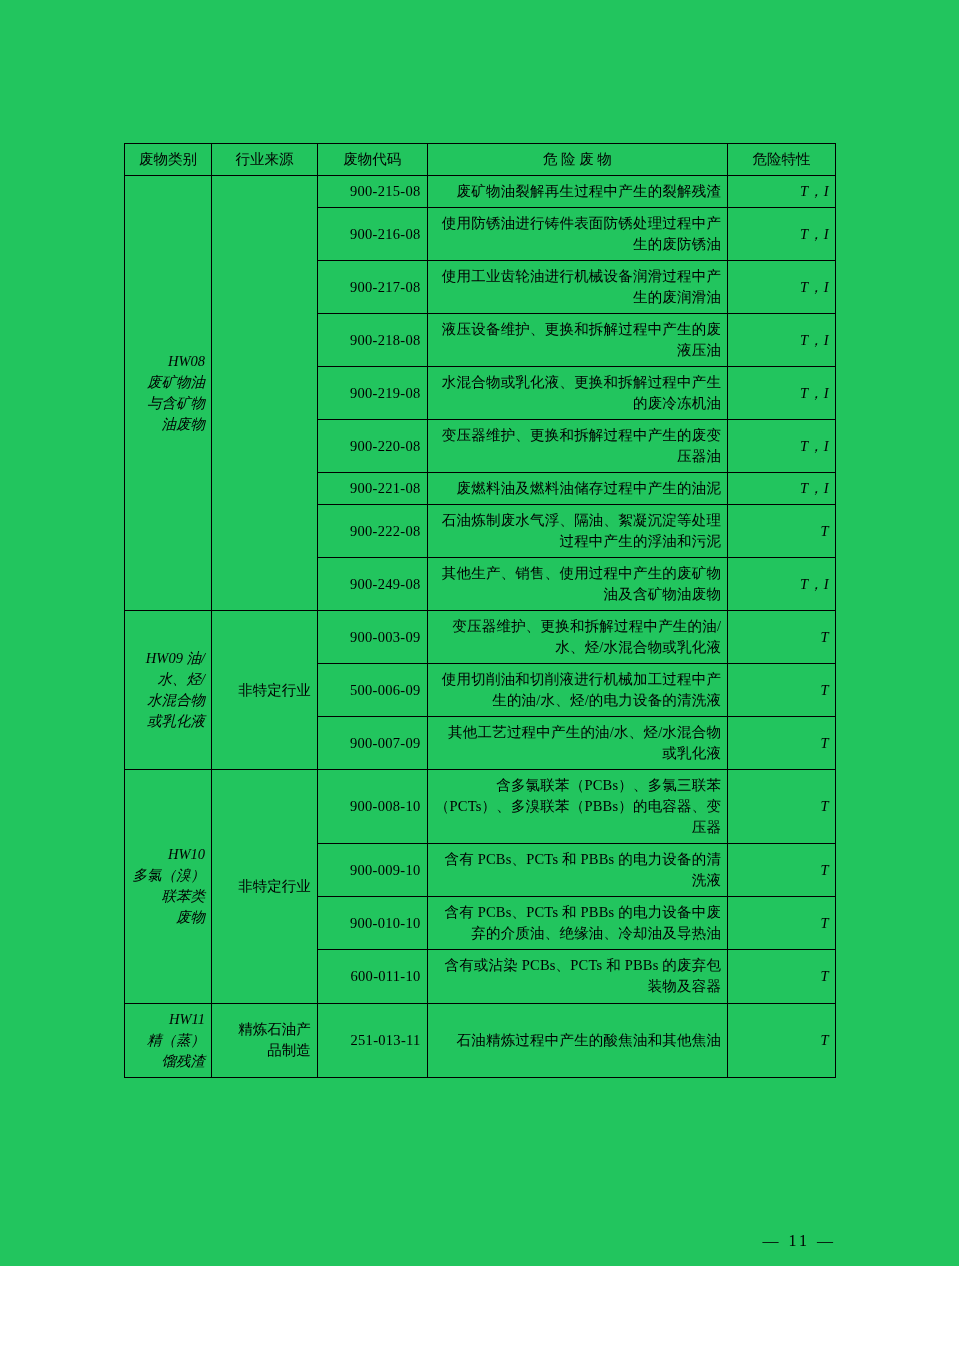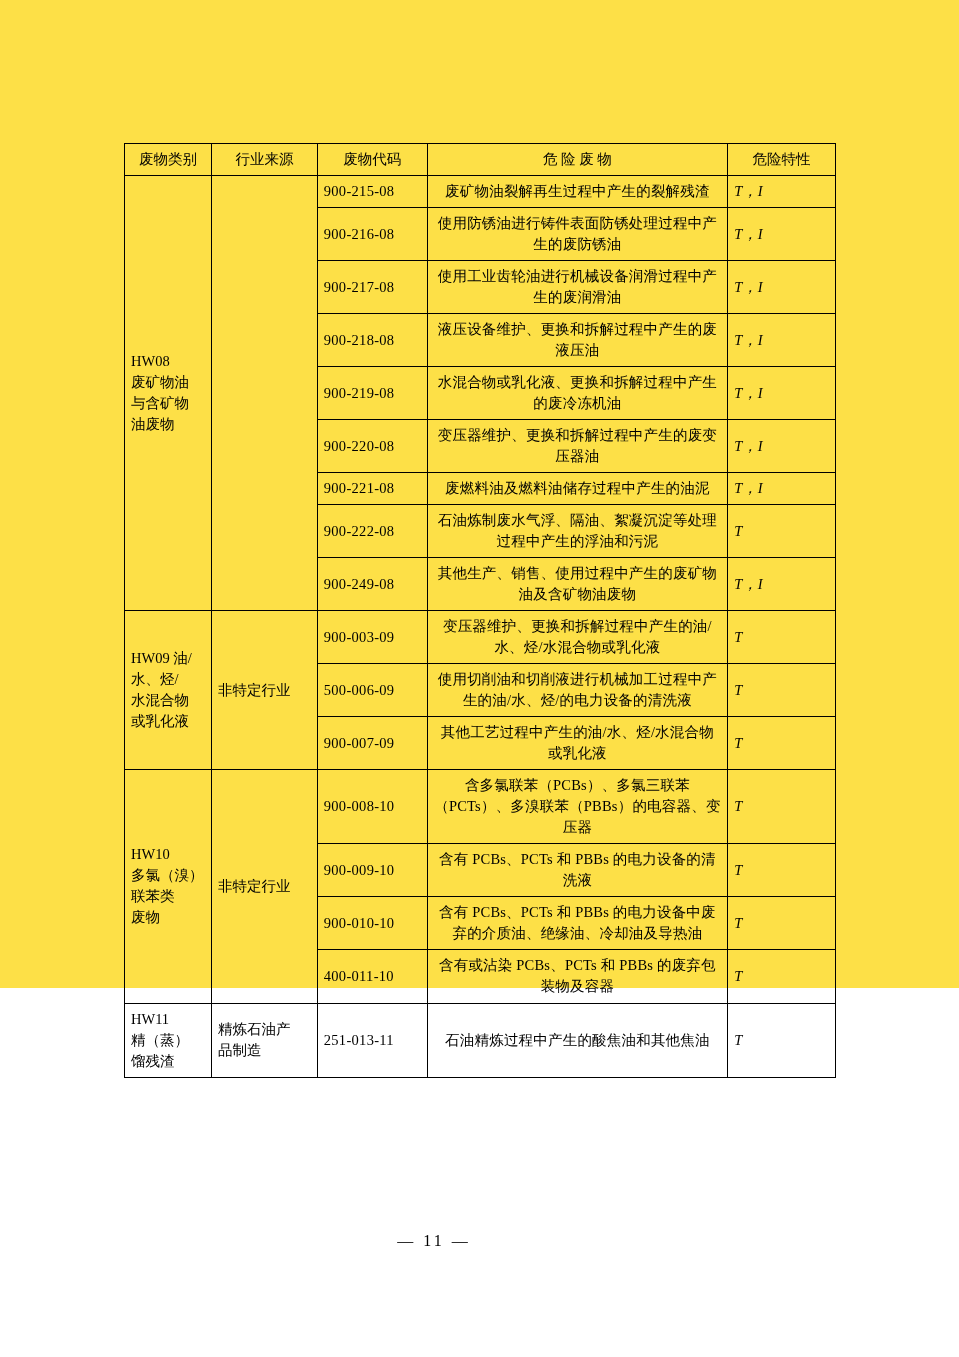--- a/index.html
+++ b/index.html
@@ -11,22 +11,22 @@
     width: 959px;
     height: 1357px;
     font-family: "Liberation Serif", "DejaVu Serif", serif;
     color: #000000;
     position: relative;
   }
   .page {
     position: absolute;
     left: 0; top: 0;
     width: 959px;
-    height: 988px;
-    background: #fde047;
+    height: 1266px;
+    background: #22c55e;
   }
   .table-wrap {
     position: absolute;
     left: 124px;
     top: 143px;
     width: 712px;
   }
   table.waste {
     border-collapse: collapse;
     width: 712px;
@@ -47,43 +47,44 @@
     padding-top: 9px;
     padding-bottom: 9px;
   }
   .col-cat   { width: 84px; }
   .col-ind   { width: 102px; }
   .col-code  { width: 106px; }
   .col-waste { width: 290px; }
   .col-char  { width: 104px; }
 
   td.cat, td.ind, td.code, td.char {
-    text-align: left;
+    text-align: right;
   }
   td.cat {
     line-height: 1.55;
+    font-style: italic;
   }
   td.waste {
-    text-align: center;
+    text-align: right;
     letter-spacing: 0.2px;
   }
   td.code {
     font-family: "Liberation Serif", "DejaVu Serif", serif;
     letter-spacing: 0.3px;
   }
   td.char {
     letter-spacing: 0.5px;
     font-style: italic;
   }
   .pagenum {
     position: absolute;
-    left: 16px;
+    left: 0;
     top: 1232px;
     width: 836px;
-    text-align: center;
+    text-align: right;
     font-size: 16px;
     letter-spacing: 3px;
   }
 </style>
 </head>
 <body>
 
 <div class="page">
   <div class="table-wrap">
     <table class="waste">
@@ -197,21 +198,21 @@
           <td class="code">900-009-10</td>
           <td class="waste">含有 PCBs、PCTs 和 PBBs 的电力设备的清洗液</td>
           <td class="char">T</td>
         </tr>
         <tr>
           <td class="code">900-010-10</td>
           <td class="waste">含有 PCBs、PCTs 和 PBBs 的电力设备中废弃的介质油、绝缘油、冷却油及导热油</td>
           <td class="char">T</td>
         </tr>
         <tr>
-          <td class="code">400-011-10</td>
+          <td class="code">600-011-10</td>
           <td class="waste">含有或沾染 PCBs、PCTs 和 PBBs 的废弃包装物及容器</td>
           <td class="char">T</td>
         </tr>
 
         <tr>
           <td class="cat">
             <span>HW11</span><br>
             <span>精（蒸）</span><br>
             <span>馏残渣</span>
           </td>

